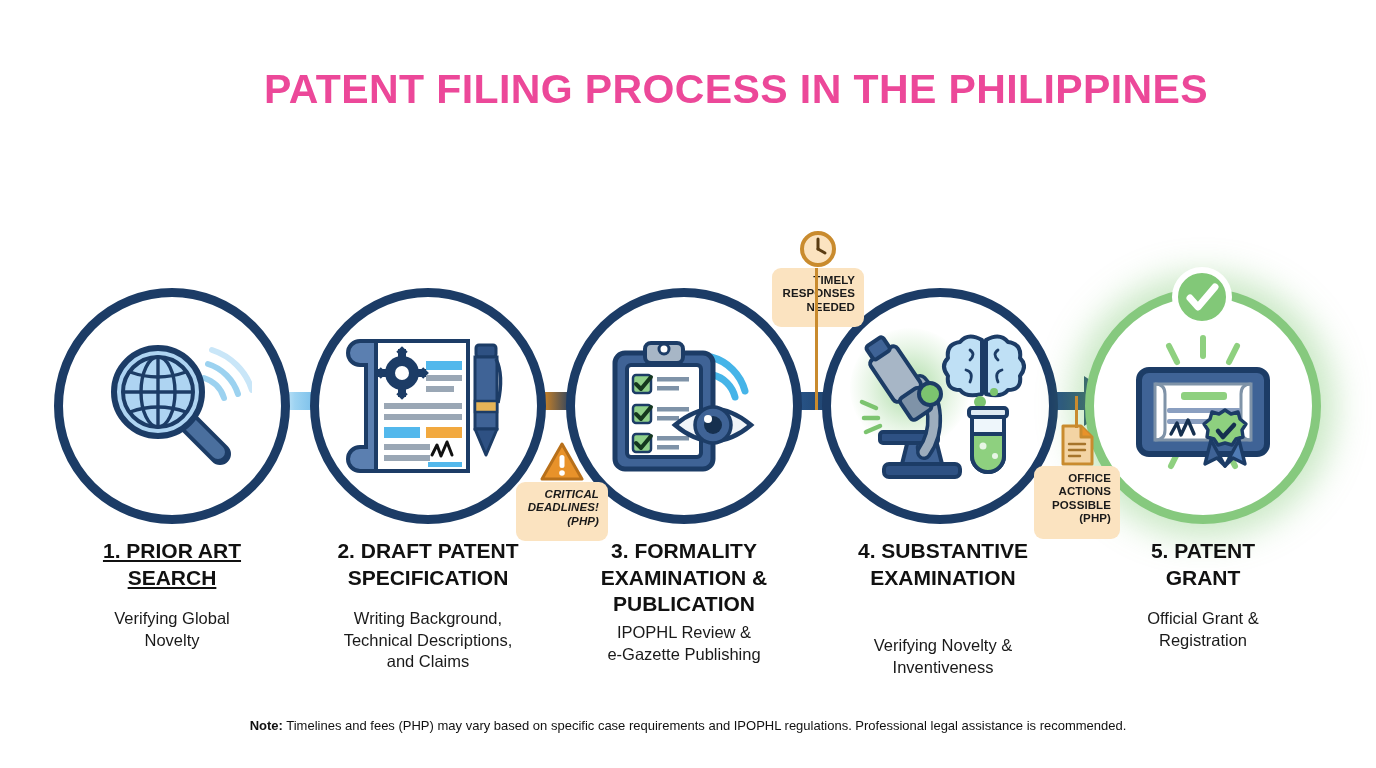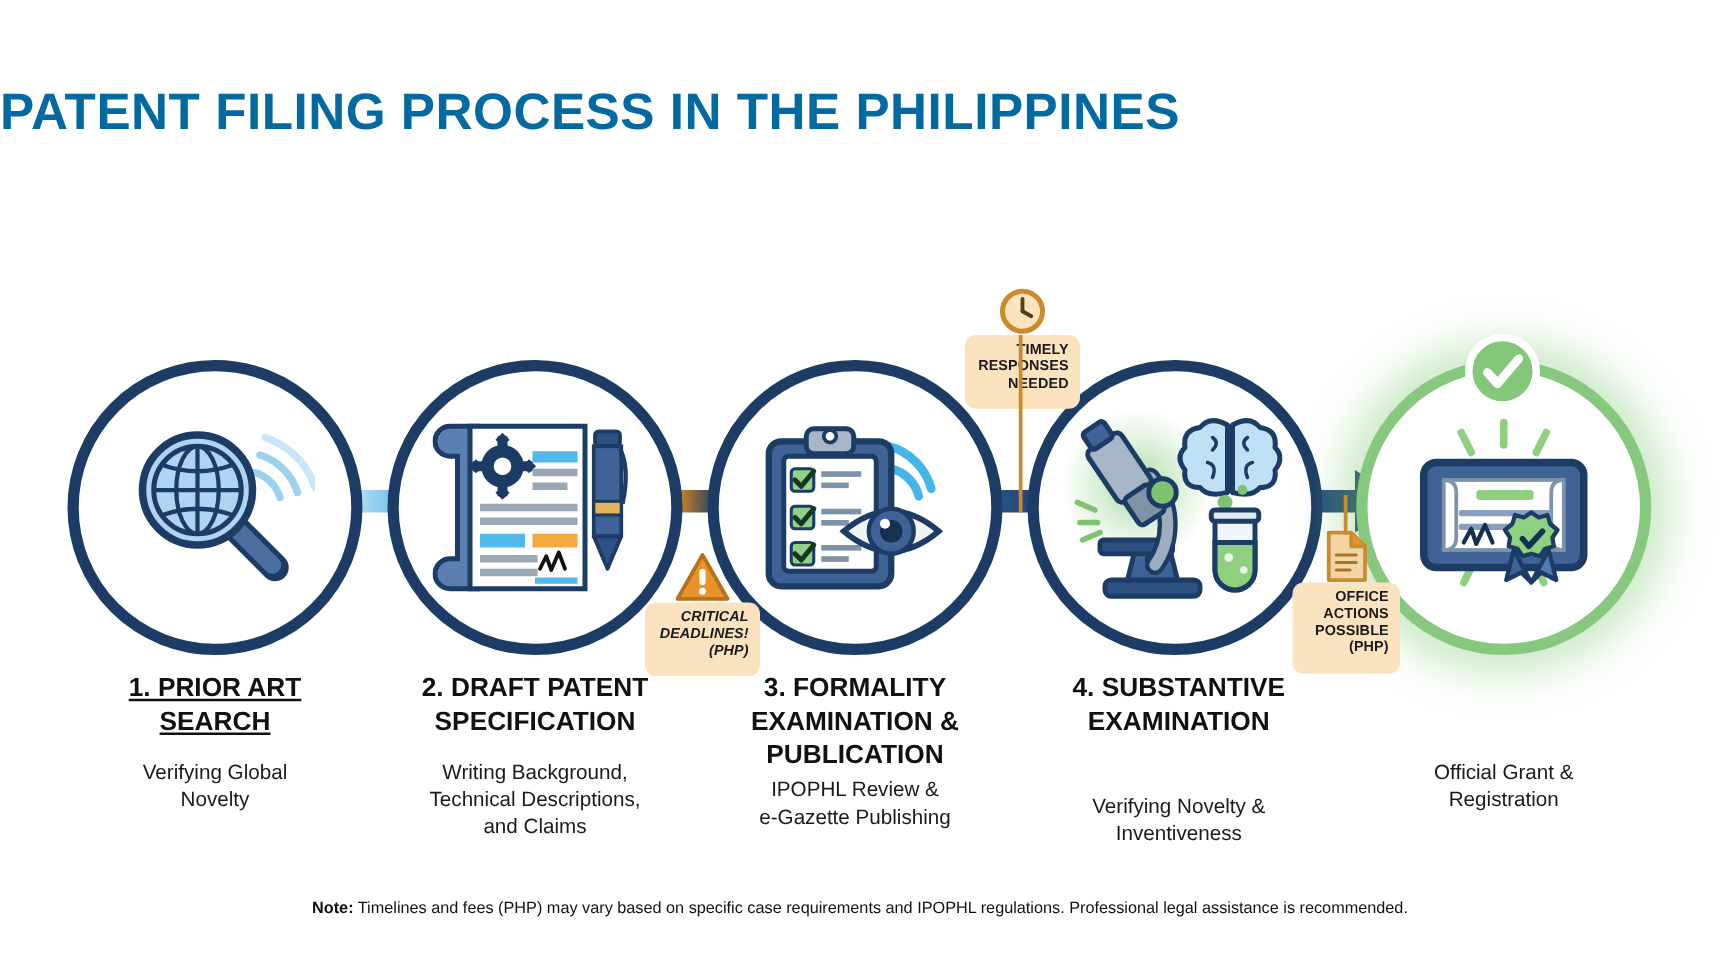--- a/index.html
+++ b/index.html
@@ -7,23 +7,23 @@
     width: 1376px; height: 768px;
     background: #ffffff;
     font-family: "Liberation Sans", sans-serif;
     overflow: hidden;
   }
   #stage { position: relative; width: 1376px; height: 768px; background: #fff; }
 
   
   .title {
     position: absolute; top: 66px; left: 0; width: 1208px;
-    text-align: left;
+    text-align: right;
     font-size: 41px; font-weight: bold; letter-spacing: 0.4px;
-    color: #0369a1;
+    color: #ec4899;
   }
   .subtitle {
     position: absolute; top: 120px; left: 188px; width: 1000px;
     text-align: center;
     font-size: 21.5px; line-height: 31px; color: #141414;
   }
   .step { position: absolute; top: 288px; width: 236px; }
 
   .circle-wrap { position: relative; width: 236px; height: 236px; }
   .circle {
@@ -365,20 +365,22 @@
           </g>
         </svg>
       </div>
 
       <svg style="position:absolute; left:86px; top:-22px;" width="62" height="62" viewBox="0 0 62 62">
         <circle cx="31" cy="31" r="27" fill="#82c878" stroke="#ffffff" stroke-width="6"></circle>
         <path d="M19,32 l8,9 l17,-20" fill="none" stroke="#ffffff" stroke-width="7" stroke-linecap="round" stroke-linejoin="round"></path>
       </svg>
     </div>
   </div>
+  <div class="label" style="left:1078px; top:538px; white-space:pre-line;">5. PATENT
+GRANT</div>
   <div class="desc" style="left:1078px; top:608px; white-space:pre-line;">Official Grant &amp;
 Registration</div>
 
 
   <div class="callout" style="left:516px; top:442px; width:92px;font-style:italic;">
     <svg style="display:block; margin:0 auto;" width="44" height="40" viewBox="0 0 44 40">
       <path d="M22,2 L42,37 L2,37 Z" fill="#e8922a" stroke="#b8701a" stroke-width="3" stroke-linejoin="round"></path>
       <rect x="19.5" y="13" width="5" height="13" rx="2.5" fill="#ffffff"></rect>
       <circle cx="22" cy="31" r="2.8" fill="#ffffff"></circle>
     </svg>

